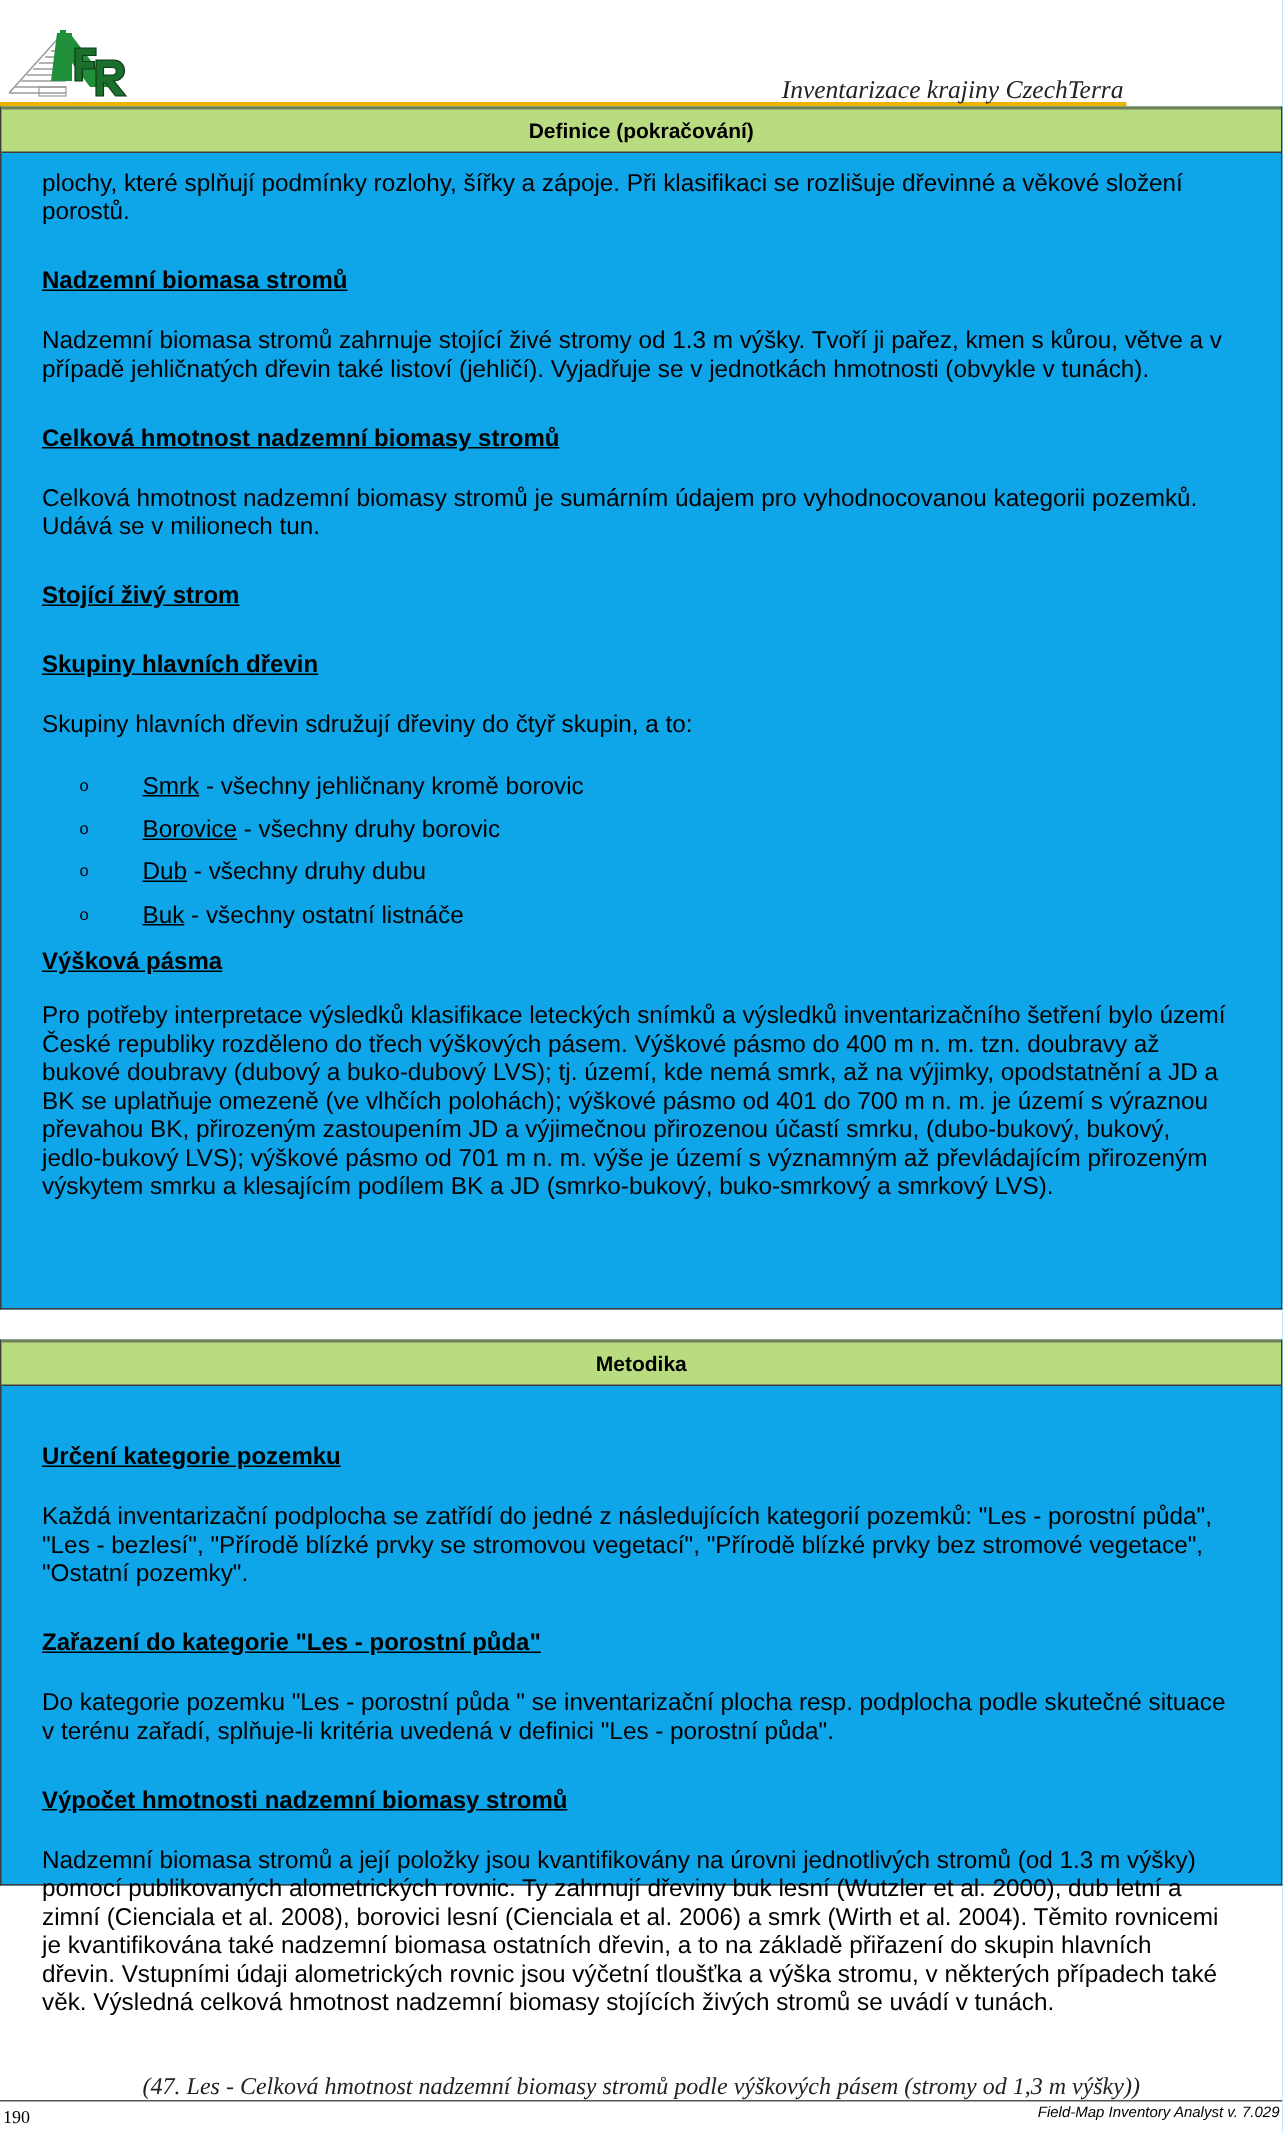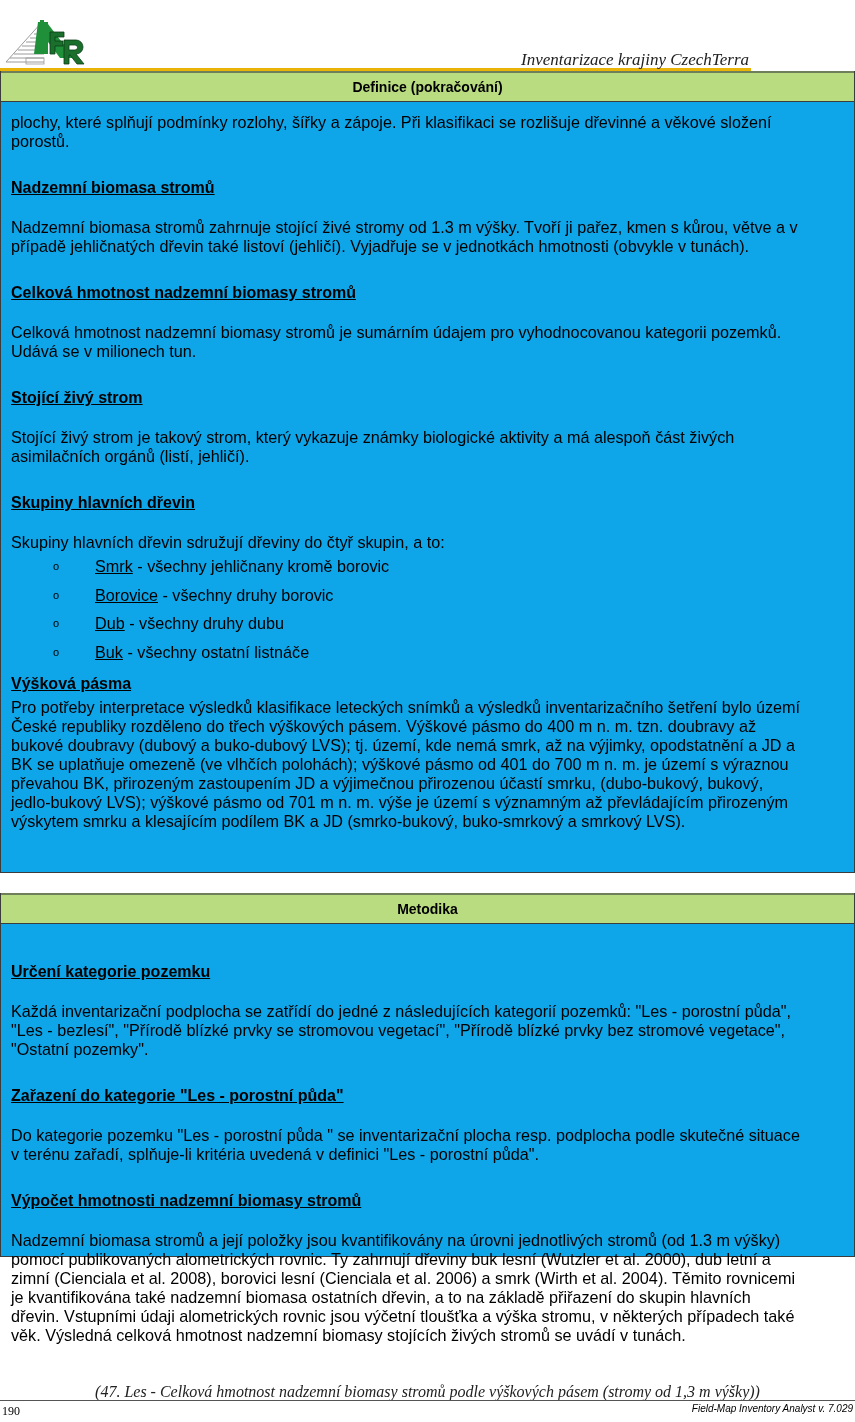--- a/index.html
+++ b/index.html
@@ -7,21 +7,21 @@
     body { position: relative; font-family: "Liberation Sans", sans-serif; color: #000; }
 
     .page-header { position: absolute; left: 0; top: 16px; width: 751px; height: 57px; border-bottom: 5px solid #eab308; }
     .logo { position: absolute; left: 4px; top: 2px; width: 92px; height: 50px; }
     .header-title { position: absolute; right: 2px; top: 34px; font-family: "Liberation Serif", serif; font-style: italic; font-size: 17px; color: #222; }
 
     .section { position: absolute; left: 0; width: 855px; border: 1px solid #3c3c3c; border-top: none; background: #0ea5e9; }
     .section-head { height: 31px; background: #badc80; border-top: 2px solid #6f7f5a; border-bottom: 1px solid #3c3c3c; text-align: center; font-weight: bold; font-size: 14px; line-height: 28px; }
     .section-body { padding: 0 10px; font-size: 16.2px; line-height: 19px; }
 
-    .para { margin: 0; }
+    .para { margin: 17px; }
     .heading { font-weight: bold; text-decoration: underline; font-size: 16px; }
 
     .list { list-style: none; margin: 0; padding: 0; }
     .list-item { position: relative; padding-left: 84px; height: 28.5px; line-height: 28.5px; }
     .bullet { position: absolute; left: 42px; top: 0; font-size: 11px; }
     .term { text-decoration: underline; }
 
     .caption { position: absolute; left: 0; top: 1383px; width: 855px; text-align: center; font-family: "Liberation Serif", serif; font-style: italic; font-size: 16px; color: #222; }
     .footer-line { position: absolute; left: 0; top: 1400px; width: 855px; border-top: 1px solid #555; }
     .page-number { position: absolute; left: 2px; top: 1404px; font-family: "Liberation Serif", serif; font-size: 12px; }
@@ -68,24 +68,20 @@
       <span>případě jehličnatých dřevin také listoví (jehličí). Vyjadřuje se v jednotkách hmotnosti (obvykle v tunách).</span>
     </p>
 
     <p class="para heading" style="margin-top:27px;">Celková hmotnost nadzemní biomasy stromů</p>
     <p class="para" style="margin-top:21px;">
       <span>Celková hmotnost nadzemní biomasy stromů je sumárním údajem pro vyhodnocovanou kategorii pozemků.</span><br>
       <span>Udává se v milionech tun.</span>
     </p>
 
     <p class="para heading" style="margin-top:27px;">Stojící živý strom</p>
-    <p class="para" style="margin-top:21px;">
-      <span>Stojící živý strom je takový strom, který vykazuje známky biologické aktivity a má alespoň část živých</span><br>
-      <span>asimilačních orgánů (listí, jehličí).</span>
-    </p>
 
     <p class="para heading" style="margin-top:27px;">Skupiny hlavních dřevin</p>
     <p class="para" style="margin-top:21px;">Skupiny hlavních dřevin sdružují dřeviny do čtyř skupin, a to:</p>
     <ul class="list" style="margin-top:0;">
       <li class="list-item">
         <span class="bullet">o</span><span class="term">Smrk</span><span> - všechny jehličnany kromě borovic</span>
       </li>
       <li class="list-item">
         <span class="bullet">o</span><span class="term">Borovice</span><span> - všechny druhy borovic</span>
       </li>

